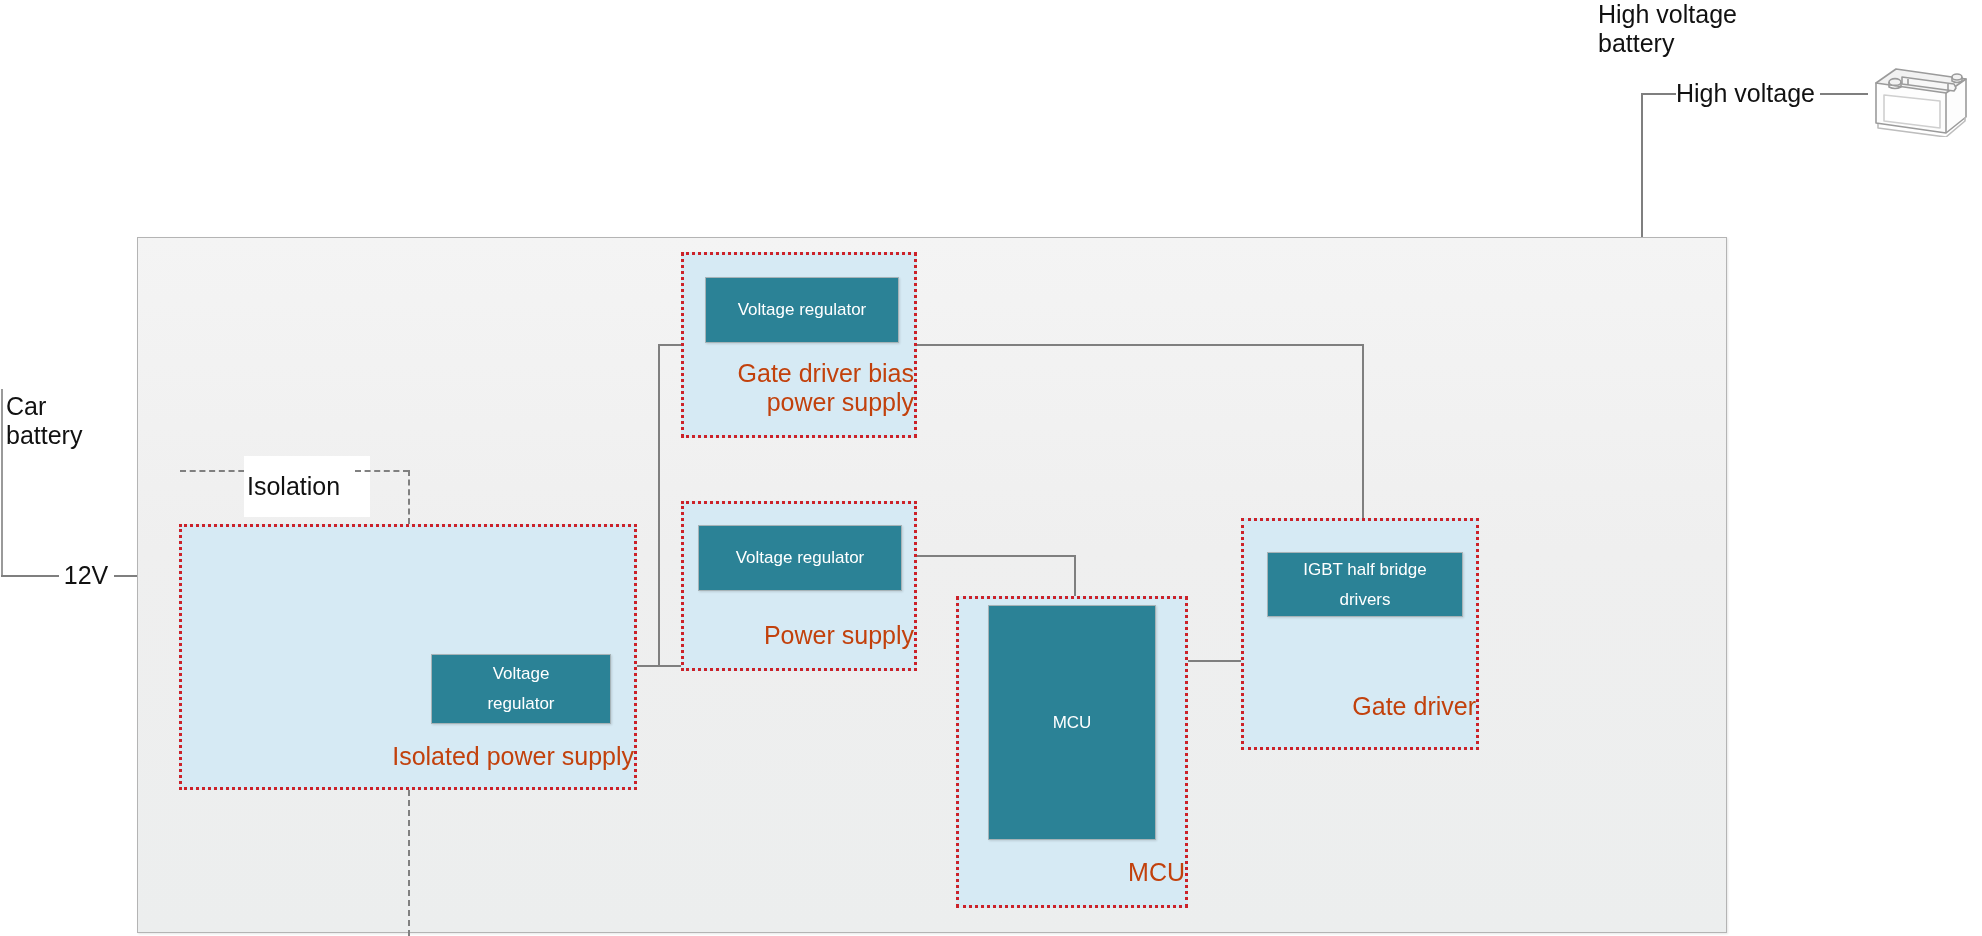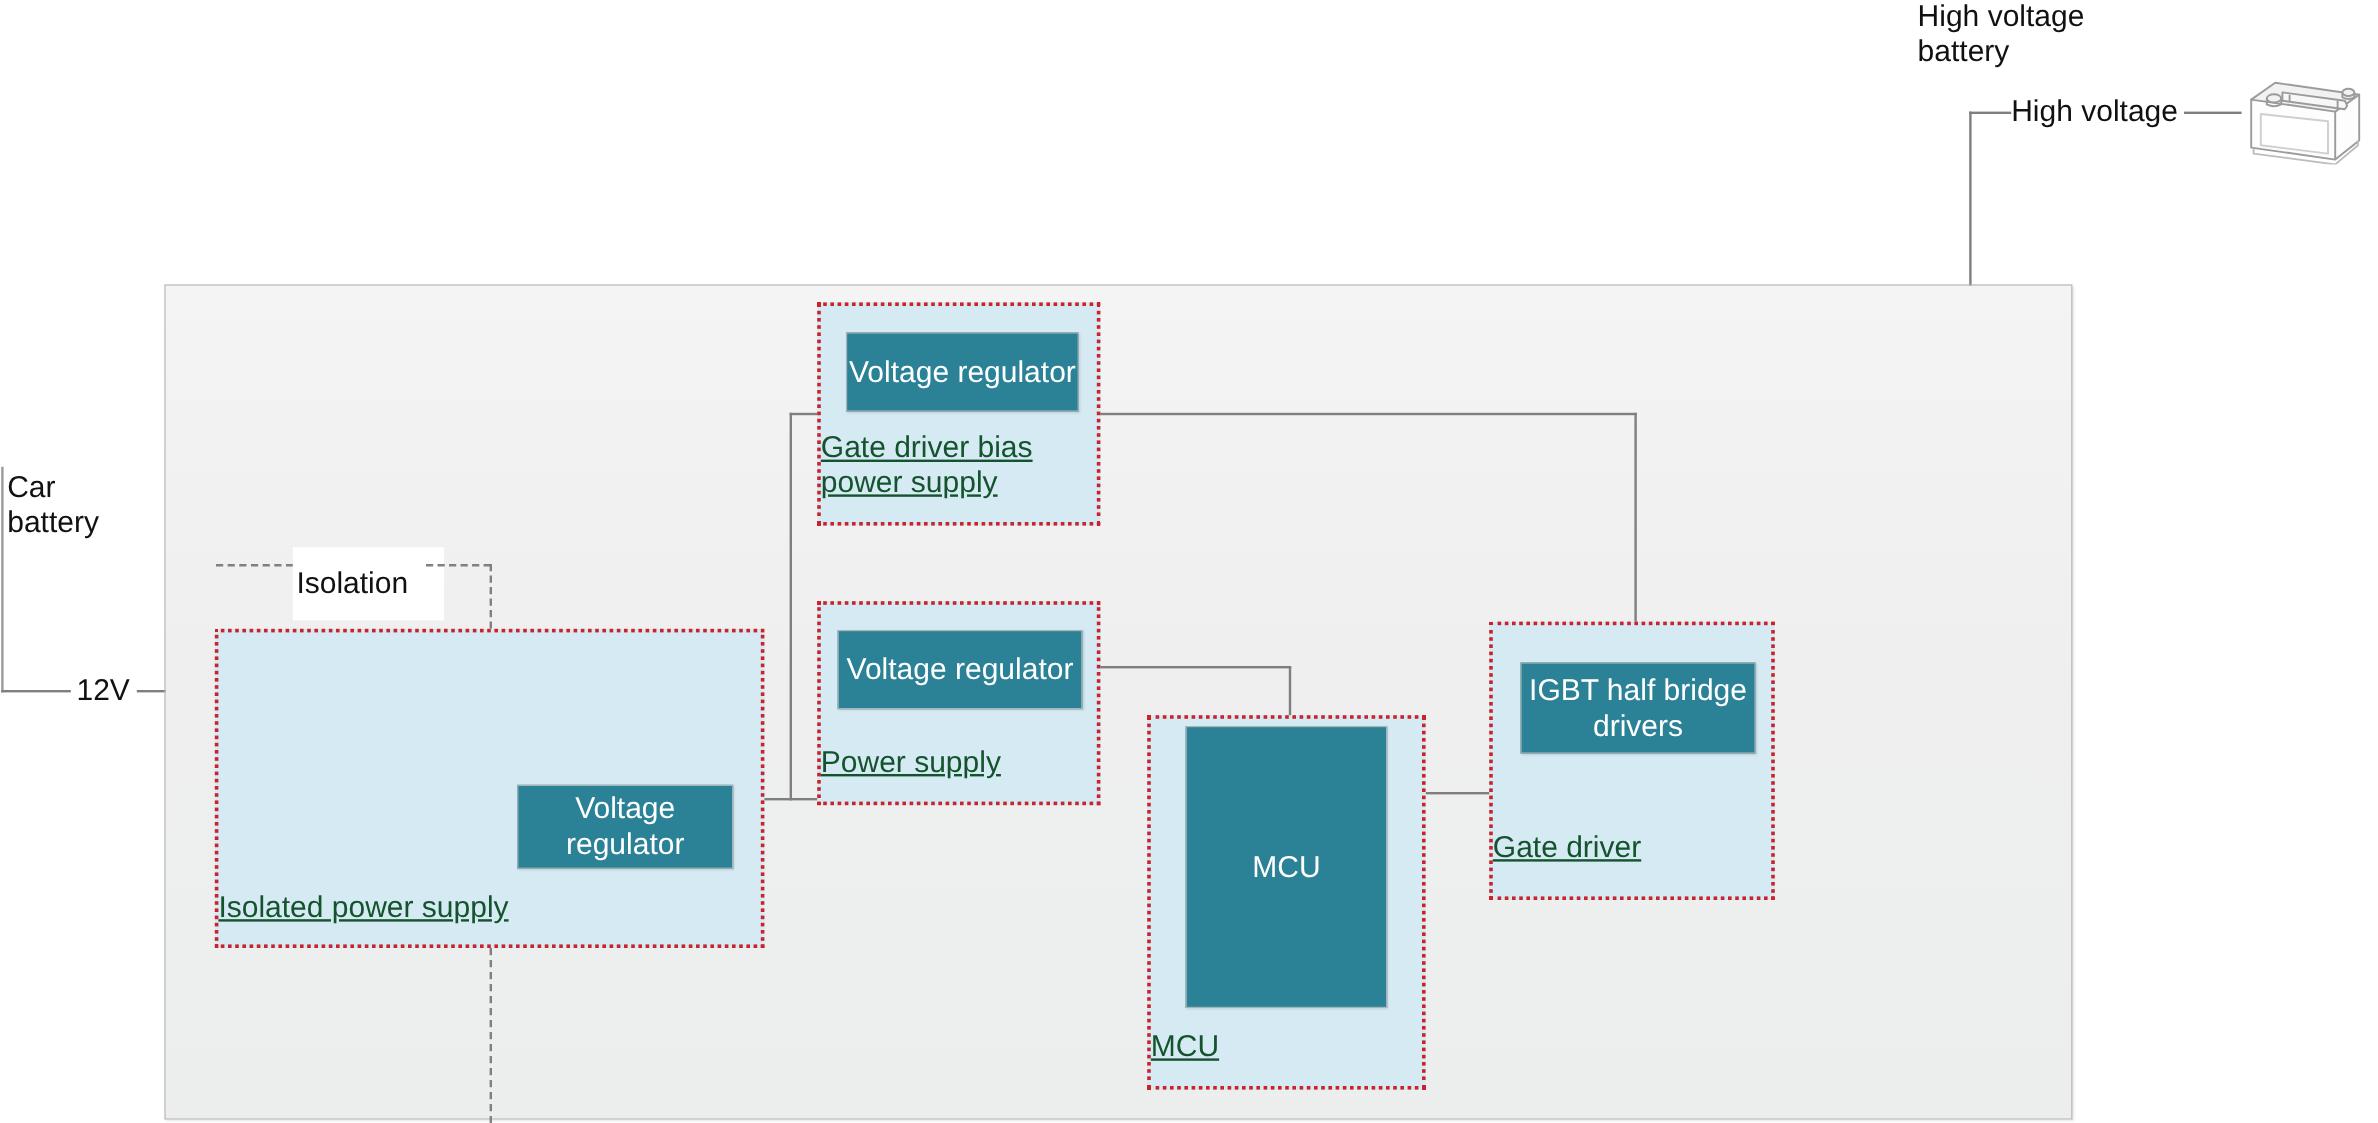--- a/index.html
+++ b/index.html
@@ -56,36 +56,35 @@
   .group {
     position: absolute;
     border: 3px dotted #cc2229;
     background: #d6eaf4;
     box-sizing: border-box;
   }
   .group-caption {
     position: absolute;
     left: 0;
     right: 0;
-    text-align: left;
-    color: #14532d;
+    text-align: right;
+    color: #c2410c;
     font-size: 25px;
     line-height: 29px;
     white-space: pre-line;
-    text-decoration: underline;
   }
 
   
   .block {
     position: absolute;
     background: #2b8296;
     border: 1px solid #a6b3b7;
     box-sizing: border-box;
     color: #ffffff;
-    font-size: 25px;
+    font-size: 17px;
     line-height: 30px;
     display: flex;
     align-items: center;
     justify-content: center;
     text-align: center;
     white-space: pre-line;
     box-shadow: 1px 1px 2px rgba(0,0,0,0.12);
   }
 
   
@@ -202,16 +201,16 @@
   <div class="block" style="left:698px; top:525px; width:204px; height:66px;">Voltage regulator</div>
 
   <div class="group" style="left:956px; top:596px; width:232px; height:312px;">
     <div class="group-caption" style="bottom:18px;">MCU</div>
   </div>
   <div class="block" style="left:988px; top:605px; width:168px; height:235px;">MCU</div>
 
   <div class="group" style="left:1241px; top:518px; width:238px; height:232px;">
     <div class="group-caption" style="bottom:26px;">Gate driver</div>
   </div>
-  <div class="block" style="left:1267px; top:552px; width:196px; height:76px;">IGBT half bridge
+  <div class="block" style="left:1267px; top:552px; width:196px; height:65px;">IGBT half bridge
 drivers</div>
 
 </div>
 
 </body></html>

